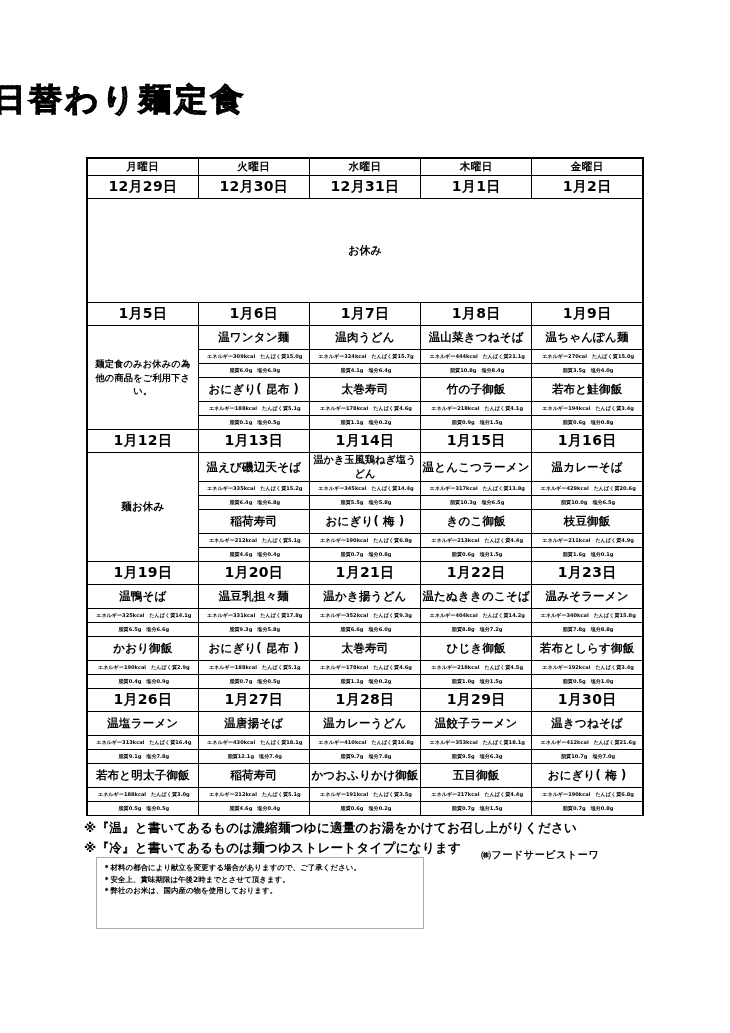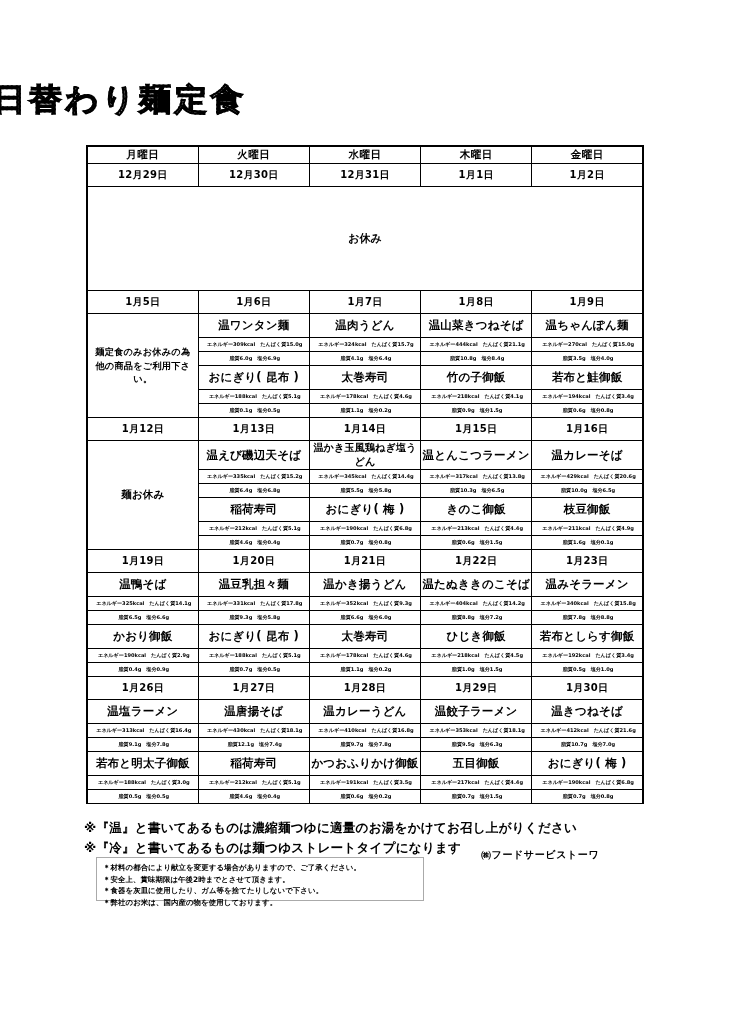--- a/index.html
+++ b/index.html
@@ -38,21 +38,21 @@
     -webkit-background-clip: text;
     background-clip: text;
     color: transparent;
     -webkit-text-stroke: 1.1px #000000;
     transform: scaleX(1.06);
   }
 
   
   .menu-table {
     position: absolute;
-    top: 145px;
+    top: 157px;
     left: 86px;
     width: 558px;
     border-collapse: collapse;
     table-layout: fixed;
   }
   .menu-table td {
     border: 1px solid #000000;
     text-align: center;
     vertical-align: middle;
     padding: 0;
@@ -64,21 +64,21 @@
   
   .wd {
     height: 16px;
     font-size: 10.5px;
     font-weight: bold;
     letter-spacing: 0.5px;
   }
   
   .date {
     height: 22px;
-    font-size: 10px;
+    font-size: 14px;
     font-weight: bold;
     letter-spacing: 0.3px;
   }
   
   .holiday-block {
     height: 103px;
     font-size: 11px;
     font-weight: bold;
   }
   
@@ -124,21 +124,21 @@
     font-weight: bold;
     line-height: 1.62;
     letter-spacing: 0.2px;
   }
 
   .notebox {
     position: absolute;
     top: 857px;
     left: 96px;
     width: 328px;
-    height: 44px;
+    height: 72px;
     border: 1px solid #aaaaaa;
     box-sizing: border-box;
     padding: 4px 0 0 6px;
     font-size: 7.4px;
     font-weight: bold;
     line-height: 1.58;
     letter-spacing: 0.1px;
   }
   .notebox div { white-space: nowrap; }
 
@@ -379,17 +379,16 @@
 </table>
 
 <div class="footnotes">
   <div>※『温』と書いてあるものは濃縮麺つゆに適量のお湯をかけてお召し上がりください</div>
   <div>※『冷』と書いてあるものは麺つゆストレートタイプになります</div>
 </div>
 
 <div class="notebox" id="notebox">
     <div>＊材料の都合により献立を変更する場合がありますので、ご了承ください。</div>
     <div>＊安全上、賞味期限は午後2時までとさせて頂きます。</div>
-    <div>＊食器を灰皿に使用したり、ガム等を捨てたりしないで下さい。</div>
     <div>＊弊社のお米は、国内産の物を使用しております。</div>
   </div>
 
 <div class="company">㈱フードサービストーワ</div>
 
 </body></html>

